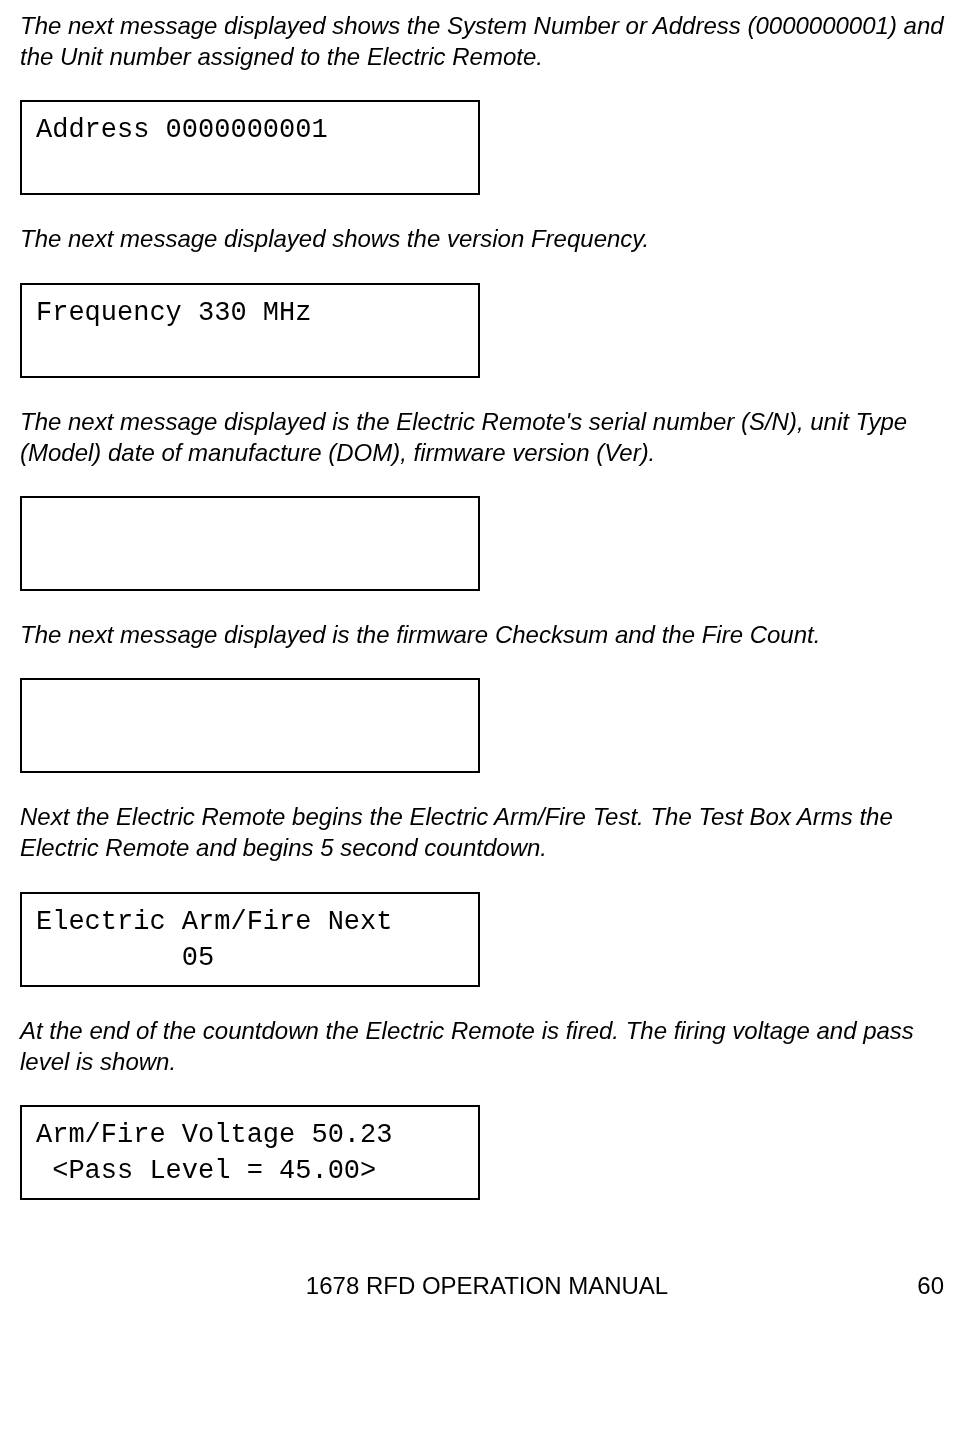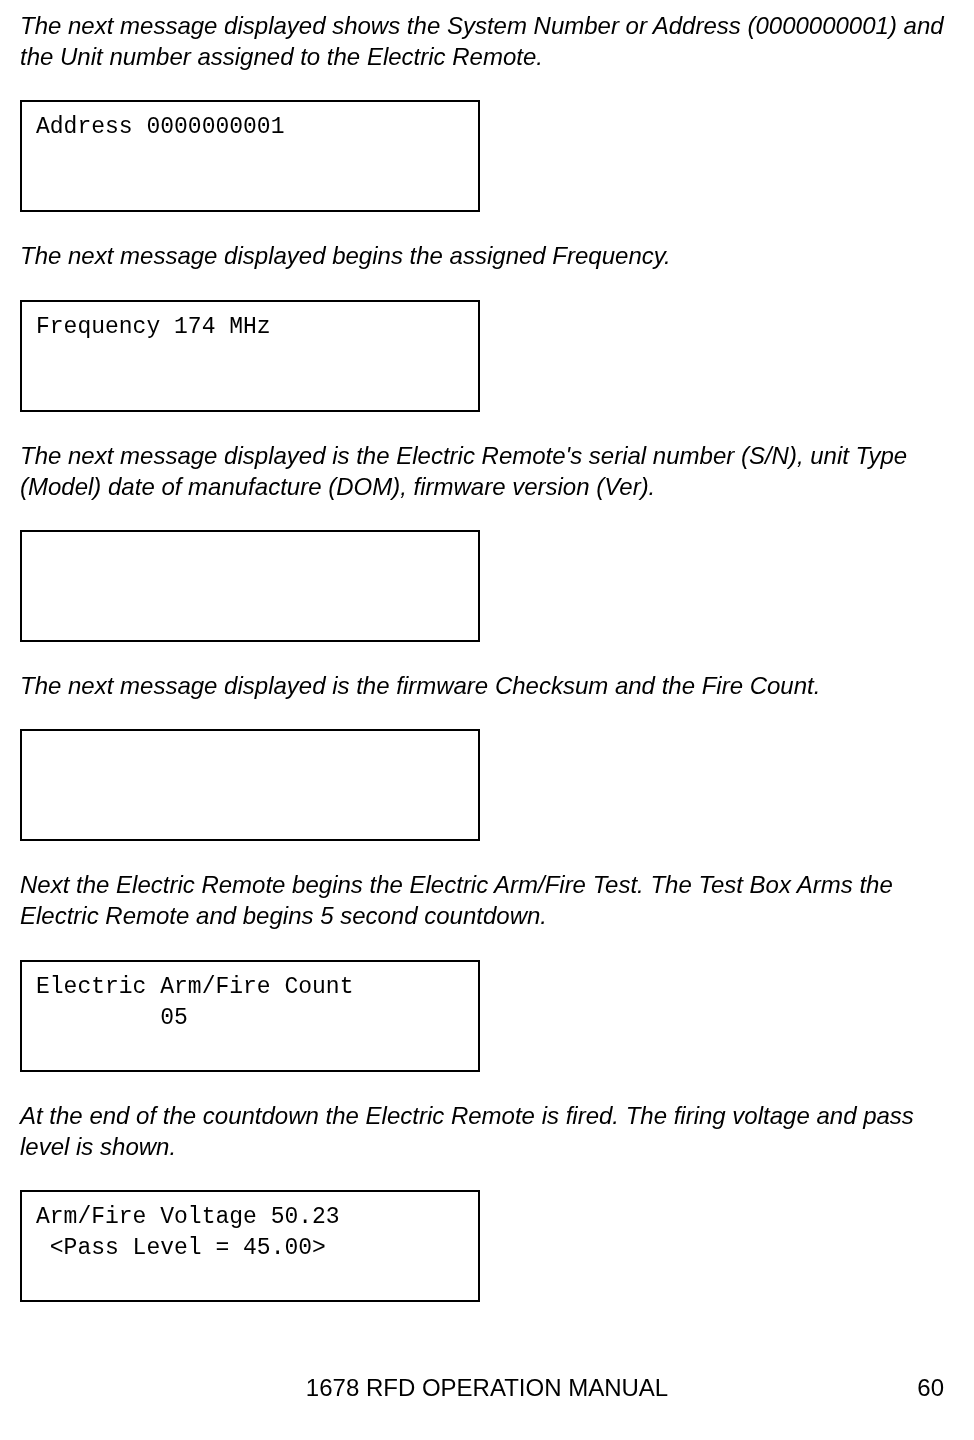--- a/index.html
+++ b/index.html
@@ -12,25 +12,25 @@
       background: #fff;
       width: 934px;
     }
     .para {
       margin: 0 0 28px 0;
       font-style: italic;
     }
     .display-box {
       border: 2px solid #000;
       width: 460px;
-      height: 112px;
+      height: 95px;
       padding: 10px 14px;
       margin: 0 0 28px 0;
       font-family: "Courier New", Courier, monospace;
-      font-size: 23px;
+      font-size: 27px;
       line-height: 1.35;
       box-sizing: border-box;
     }
     .display-box .line {
       white-space: pre;
       display: block;
     }
     .footer {
       margin-top: 70px;
       display: flex;
@@ -52,41 +52,41 @@
   </style>
 </head>
 <body>
 
 <p class="para">The next message displayed shows the System Number or Address (0000000001) and the Unit number assigned to the Electric Remote.</p>
 
 <div class="display-box">
   <span class="line">Address 0000000001</span>
 </div>
 
-<p class="para">The next message displayed begins the assigned Frequency.</p>
+<p class="para">The next message displayed shows the version Frequency.</p>
 
 <div class="display-box">
-  <span class="line">Frequency 174 MHz</span>
+  <span class="line">Frequency 330 MHz</span>
   <span class="line"></span>
 </div>
 
 <p class="para">The next message displayed is the Electric Remote's serial number (S/N), unit Type (Model) date of manufacture (DOM), firmware version (Ver).</p>
 
 <div class="display-box">
 </div>
 
 <p class="para">The next message displayed is the firmware Checksum and the Fire Count.</p>
 
 <div class="display-box">
 </div>
 
 <p class="para">Next the Electric Remote begins the Electric Arm/Fire Test.  The Test Box Arms the Electric Remote and begins 5 second countdown.</p>
 
 <div class="display-box">
-  <span class="line">Electric Arm/Fire Count</span>
+  <span class="line">Electric Arm/Fire Next</span>
   <span class="line">         05</span>
 </div>
 
 <p class="para">At the end of the countdown the Electric Remote is fired.  The firing voltage and pass level is shown.</p>
 
 <div class="display-box">
   <span class="line">Arm/Fire Voltage 50.23</span>
   <span class="line"> &lt;Pass Level = 45.00&gt;</span>
 </div>
 

